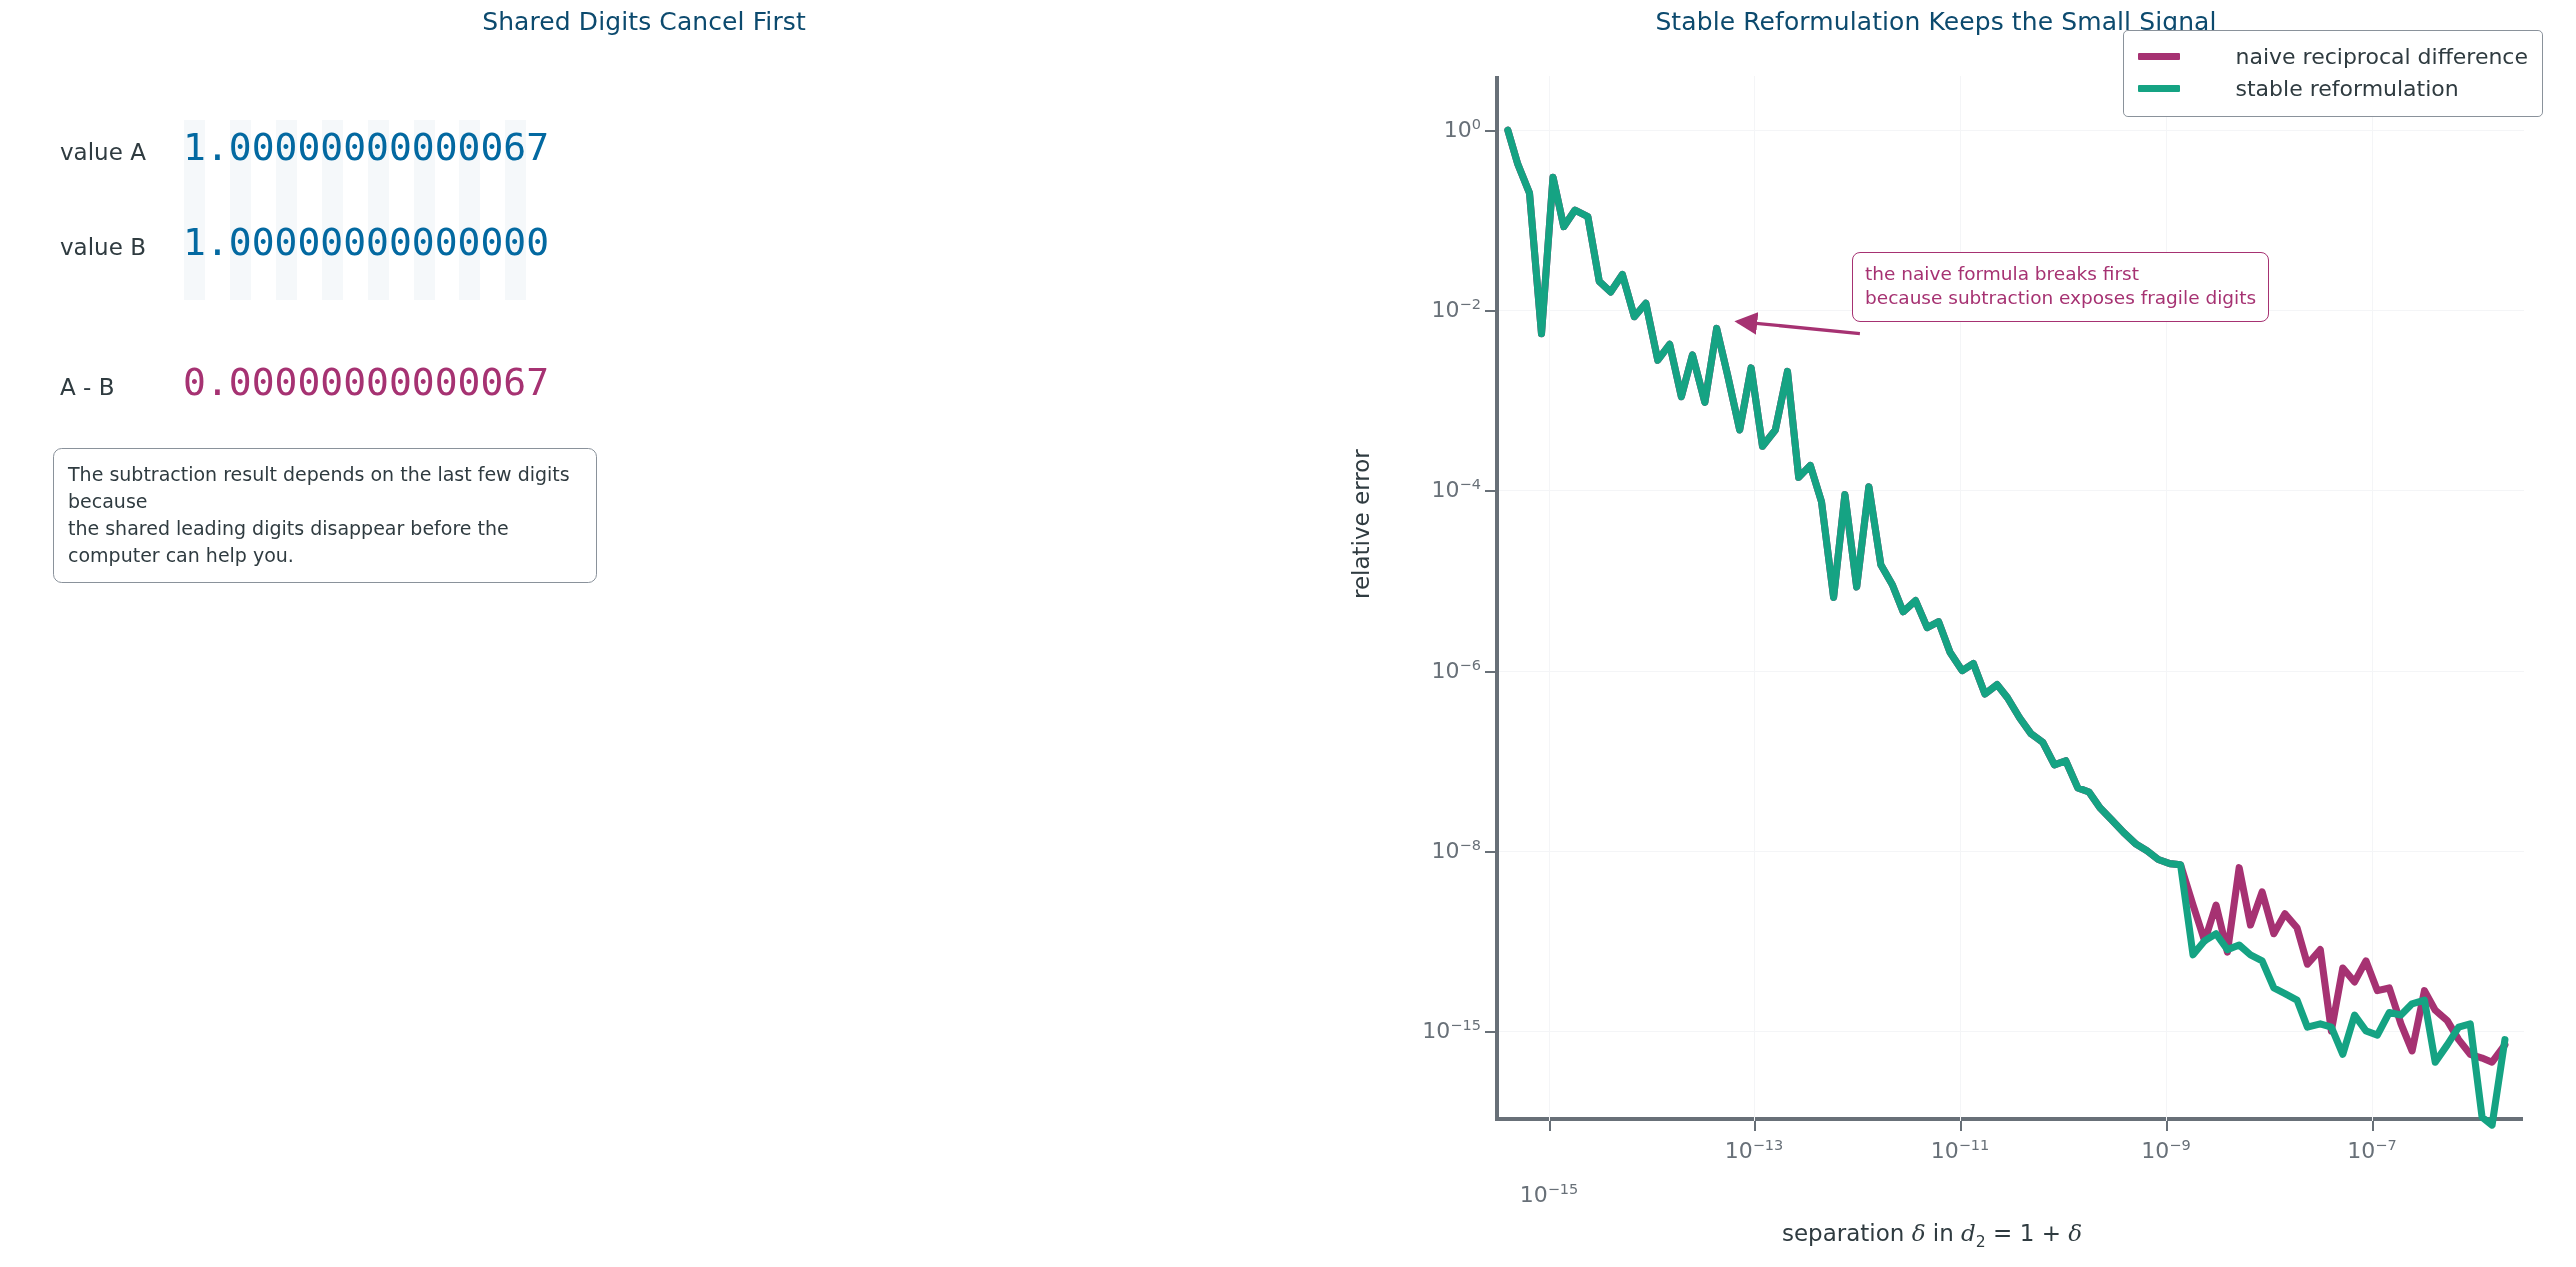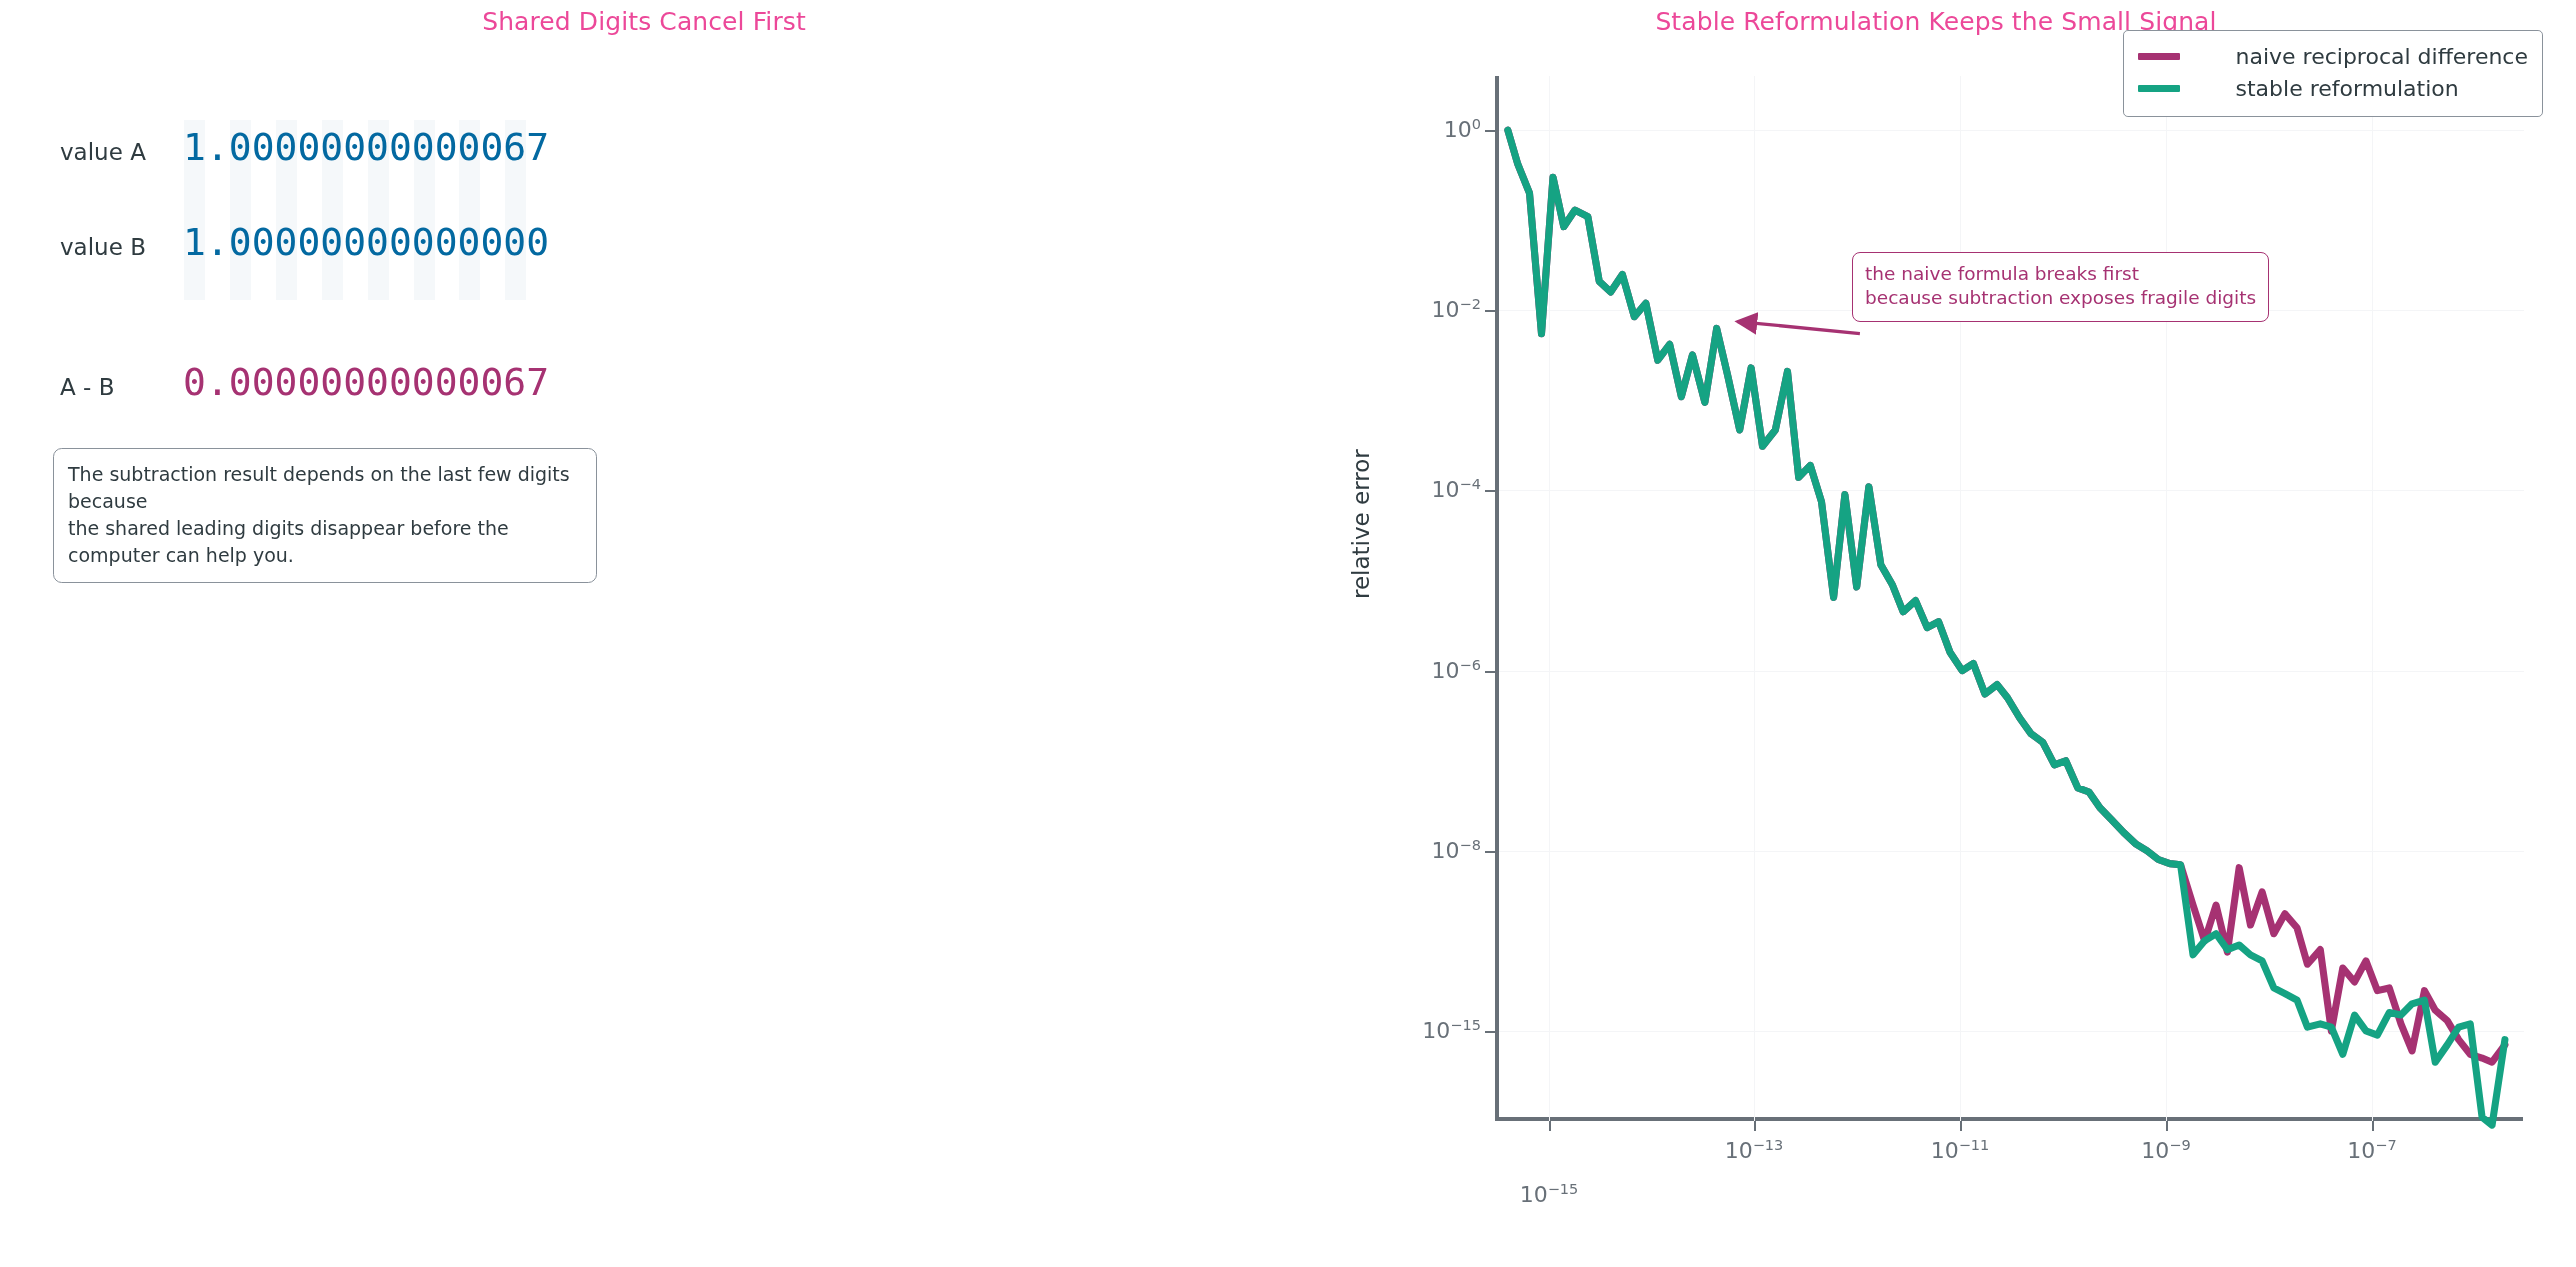--- a/index.html
+++ b/index.html
@@ -14,21 +14,21 @@
     color: #2f3b40;
     overflow: hidden;
     position: relative;
   }
 
   
   .panel-title {
     position: absolute;
     font-size: 25px;
     font-weight: 400;
-    color: #ec4899;
+    color: #0c4a6e;
     text-align: center;
     white-space: nowrap;
     letter-spacing: 0.1px;
   }
 
   
   #left-panel {
     position: absolute;
     left: 0; top: 0;
     width: 1288px; height: 1268px;
@@ -264,20 +264,21 @@
   <div class="caption-box" style="left:53px; top:448px; width:544px;">The subtraction result depends on the last few digits because
 the shared leading digits disappear before the computer can help you.</div>
 </div>
 
 <div id="right-panel">
 
   <div class="panel-title" id="right-title">Stable Reformulation Keeps the Small Signal</div>
 
   <div id="ylabel">relative error</div>
 
+  <div id="xlabel">separation&nbsp;<span class="mi">δ</span>&nbsp;in&nbsp;<span class="mi">d</span><sub>2</sub> = 1 + <span class="mi">δ</span></div>
 
   <div id="plot-area">
     <div class="axis-spine" id="spine-left"></div>
     <div class="axis-spine" id="spine-bottom"></div>
     <div id="grid-layer">
         <div class="gridline-h" style="top: 54px;"></div>
         <div class="gridline-h" style="top: 234px;"></div>
         <div class="gridline-h" style="top: 414px;"></div>
         <div class="gridline-h" style="top: 595px;"></div>
         <div class="gridline-h" style="top: 775px;"></div>

